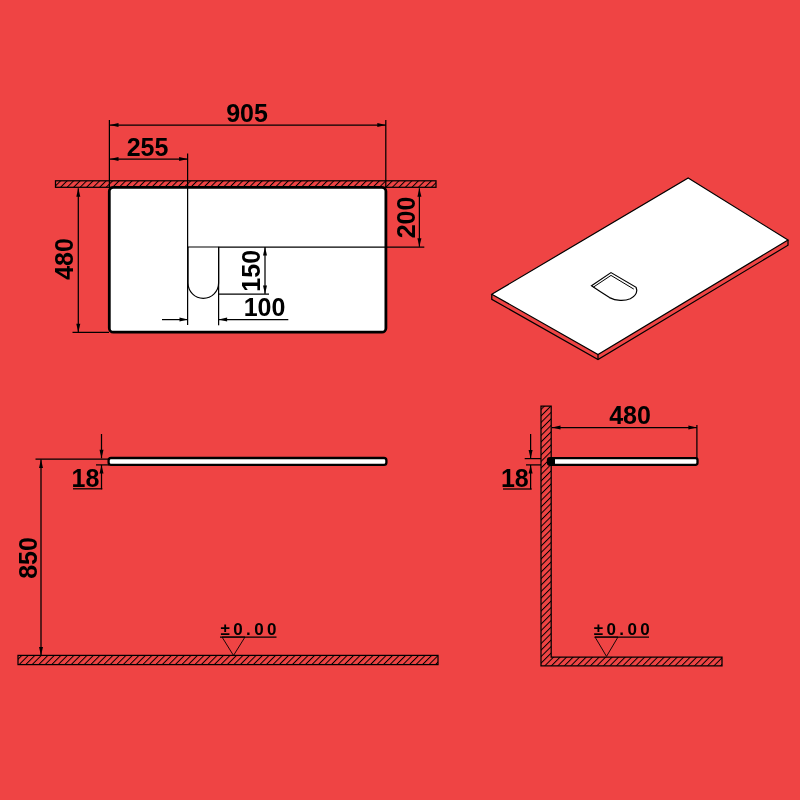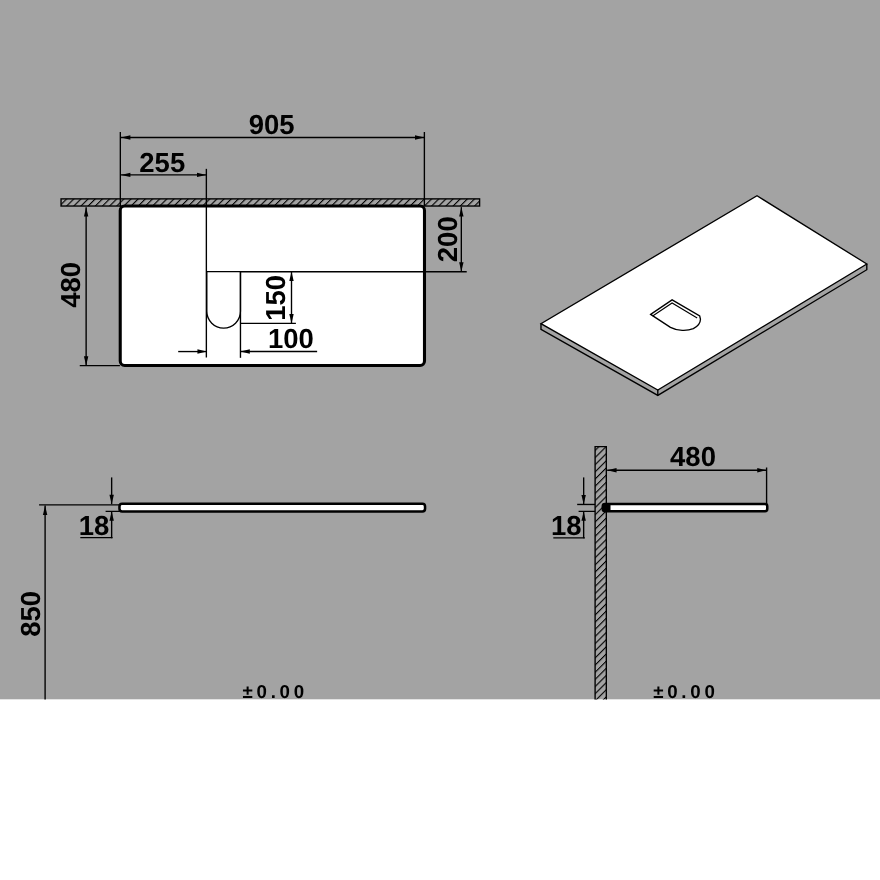--- a/index.html
+++ b/index.html
@@ -1,16 +1,16 @@
 <!DOCTYPE html>
 <html><head>
 <meta charset="utf-8">
 <style>
   html,body{margin:0;padding:0;background:#ffffff;}
-  .wrap{width:800px;height:636px;position:relative;background:#a3a3a3;}
+  .wrap{width:800px;height:800px;position:relative;background:#ef4444;}
   text{font-family:"Liberation Sans",sans-serif;fill:#000;}
   .dim{font-size:25px;font-weight:bold;}
   .lvl{font-size:17px;font-weight:bold;letter-spacing:3.4px;}
 </style>
 </head>
 <body>
 <div class="wrap">
 <svg width="800" height="800" viewBox="0 0 800 800">
 <defs>
 <pattern id="hatch" width="4.6" height="4.6" patternUnits="userSpaceOnUse" patternTransform="rotate(45)">

